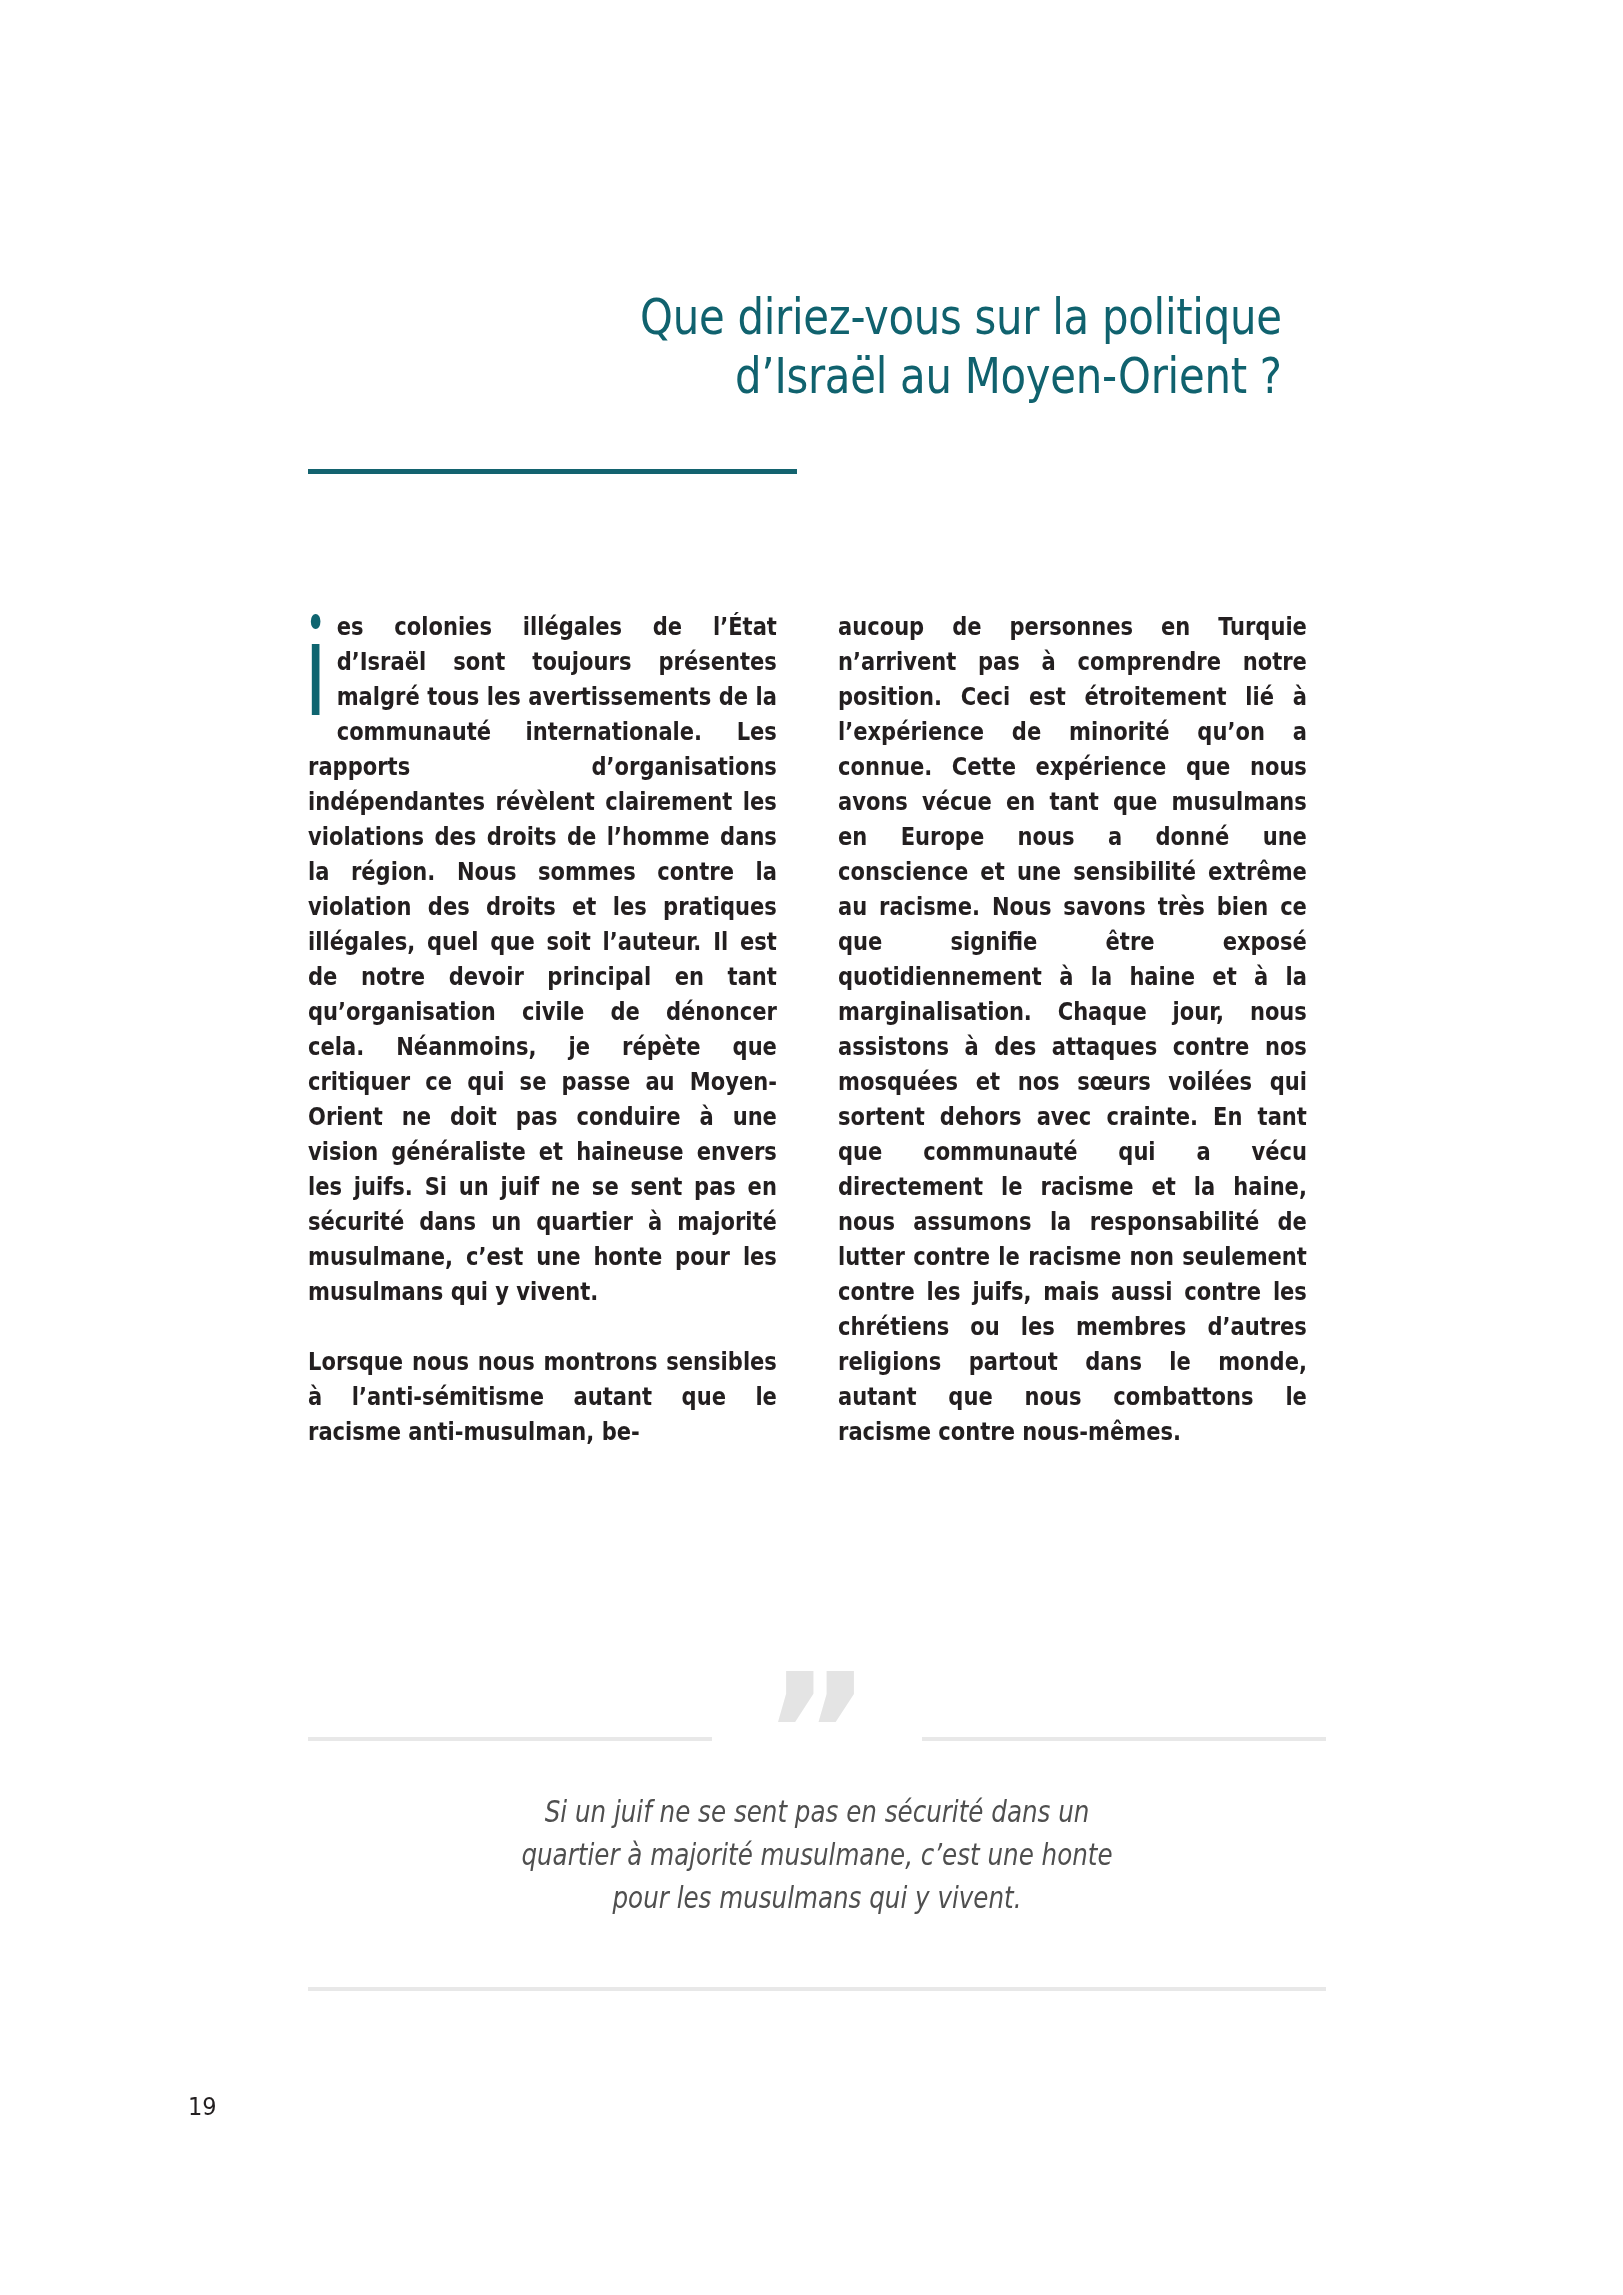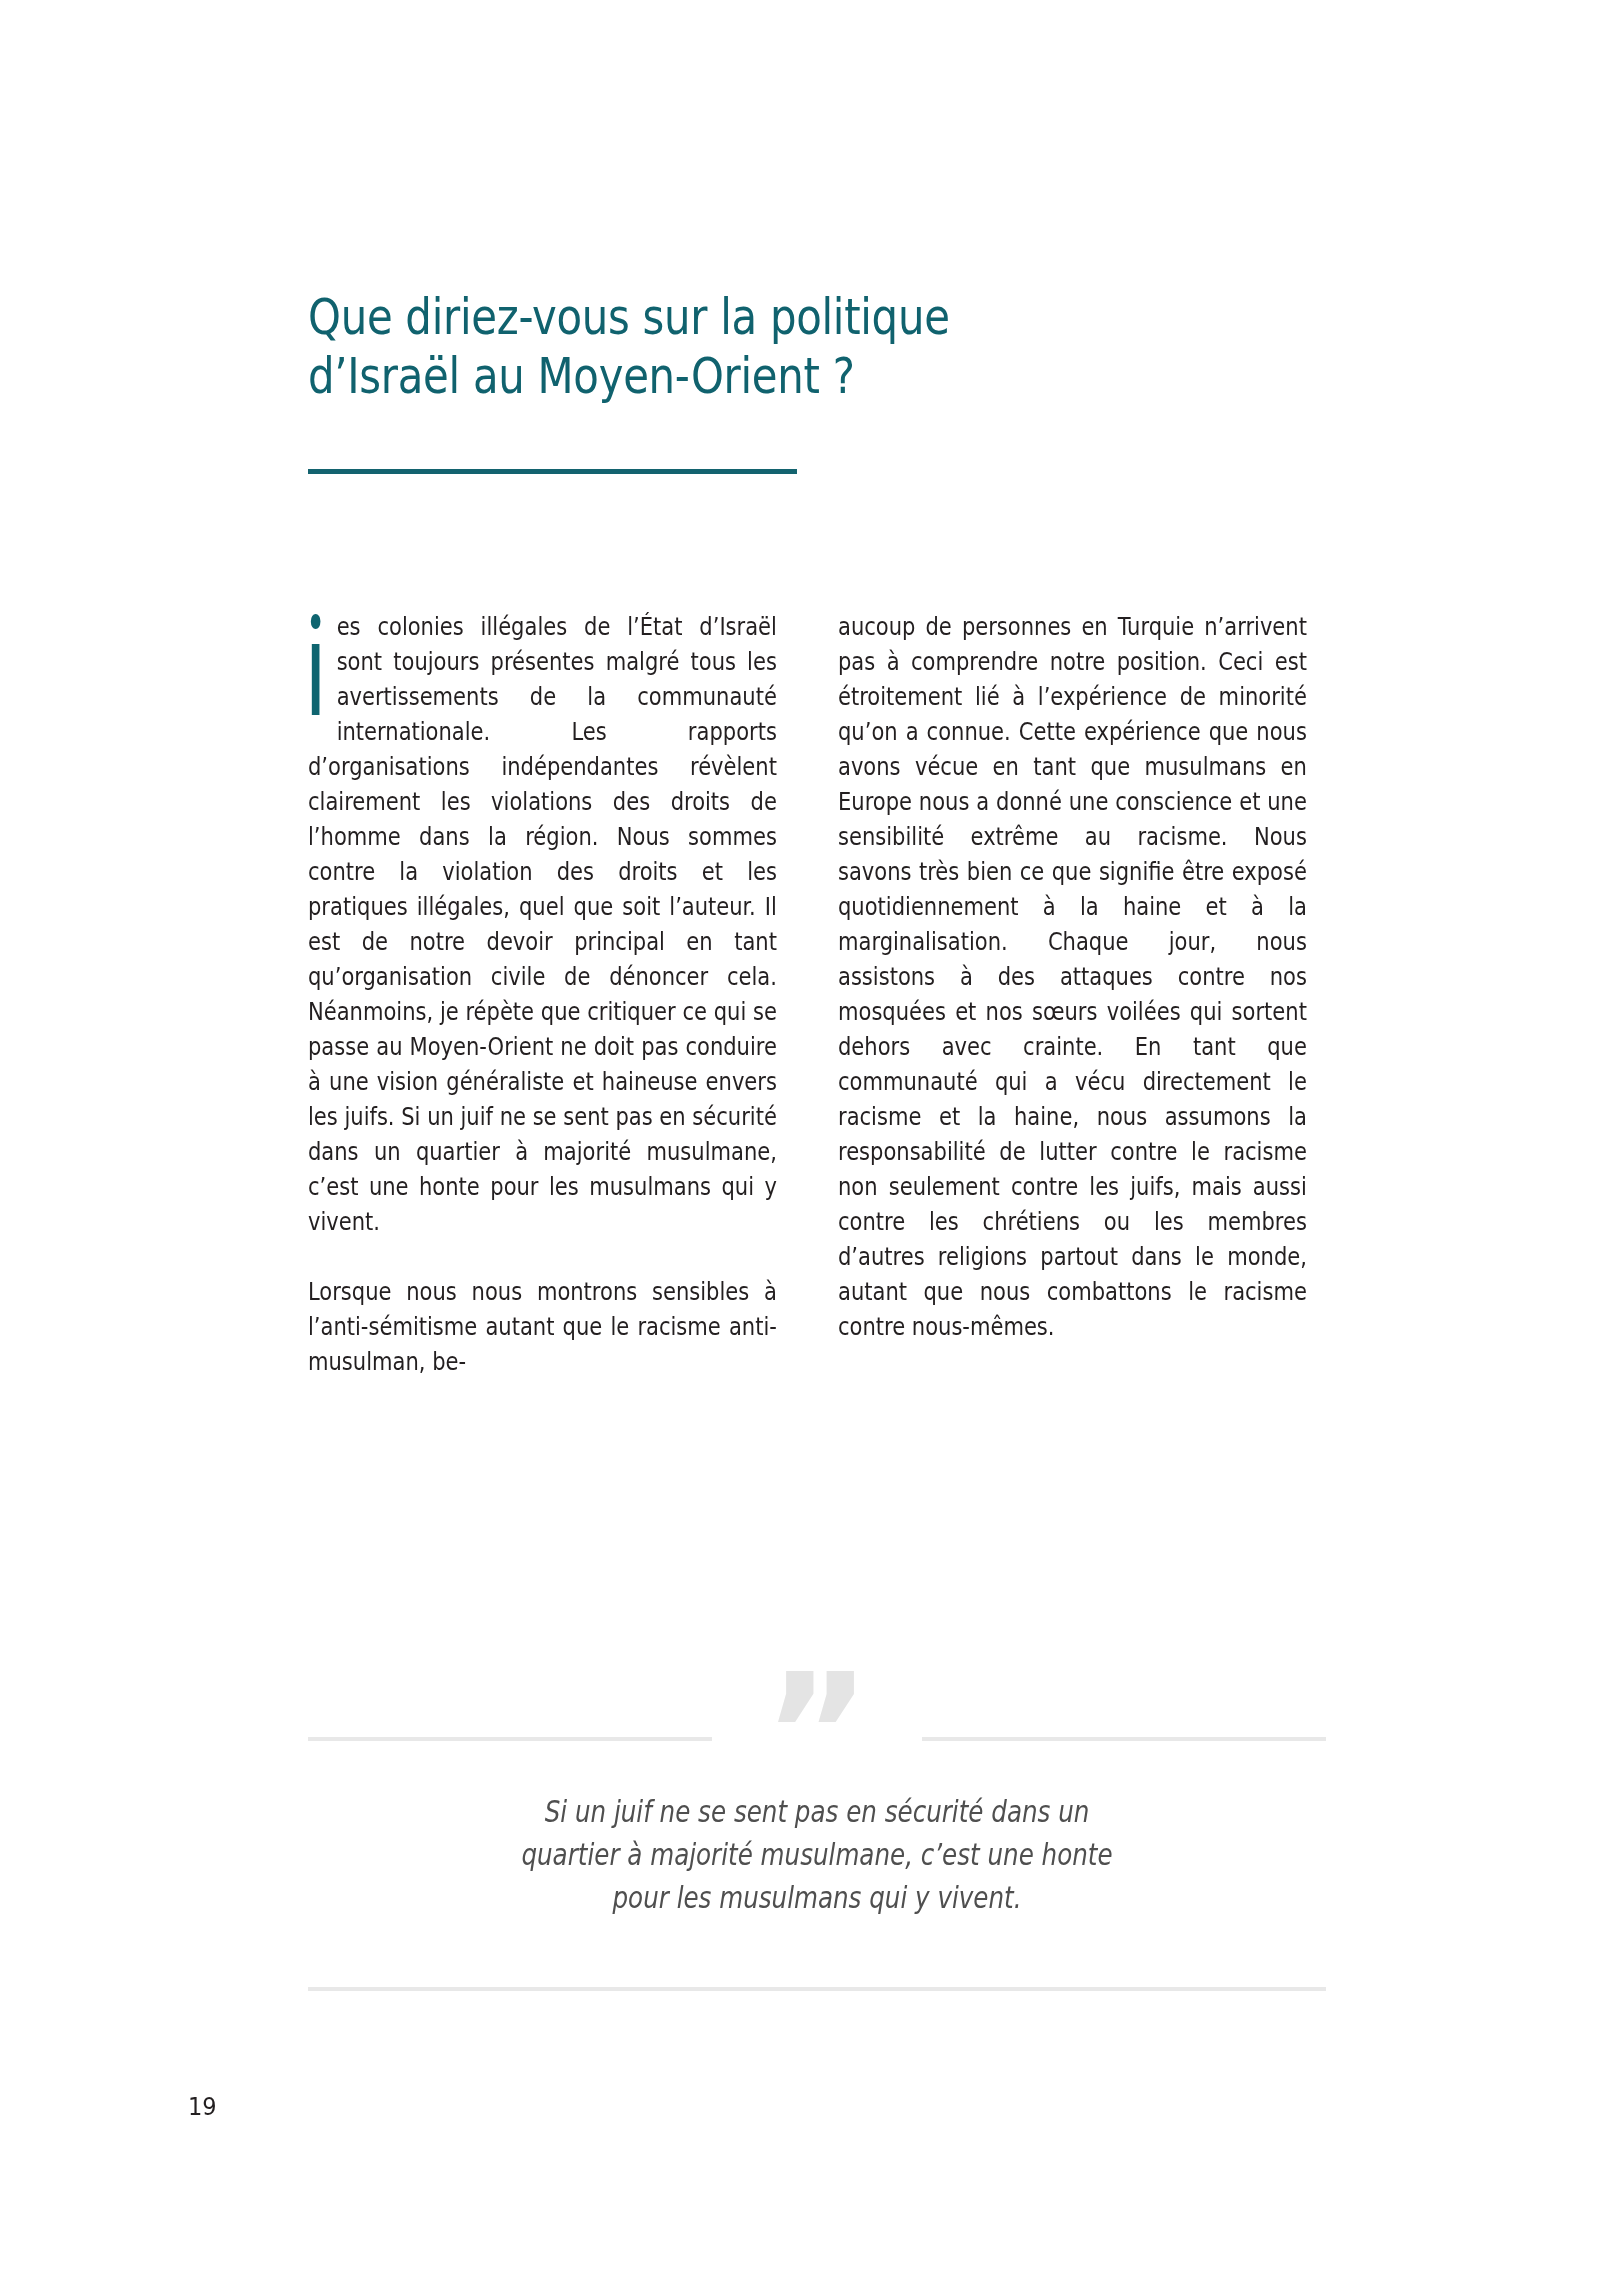--- a/index.html
+++ b/index.html
@@ -22,20 +22,21 @@
     background: #ffffff;
     overflow: hidden;
   }
 
   
   .title-block {
     position: absolute;
     left: 308px;
     top: 288px;
     width: 1047px;
+    text-align: right;
   }
   .doc-title {
     font-family: "DejaVu Sans Condensed", "Liberation Sans Narrow", "Liberation Sans", sans-serif;
     font-size: 50px;
     line-height: 1.17;
     font-weight: 400;
     color: #10626e;
     letter-spacing: -0.3px;
     margin: 0;
     white-space: pre-line;
@@ -55,20 +56,21 @@
   .body-cols {
     position: absolute;
     left: 308px;
     top: 609px;
     width: 1021px;
     display: flex;
     gap: 39px;
   }
   .col {
     width: 491px;
+    font-weight: bold;
   }
   .col p {
     margin: 0;
     font-family: "DejaVu Sans Condensed", "Liberation Sans Narrow", "Liberation Sans", sans-serif;
     font-size: 24.5px;
     line-height: 35px;
     color: #231f20;
     text-align: justify;
     text-justify: inter-word;
     hyphens: manual;

